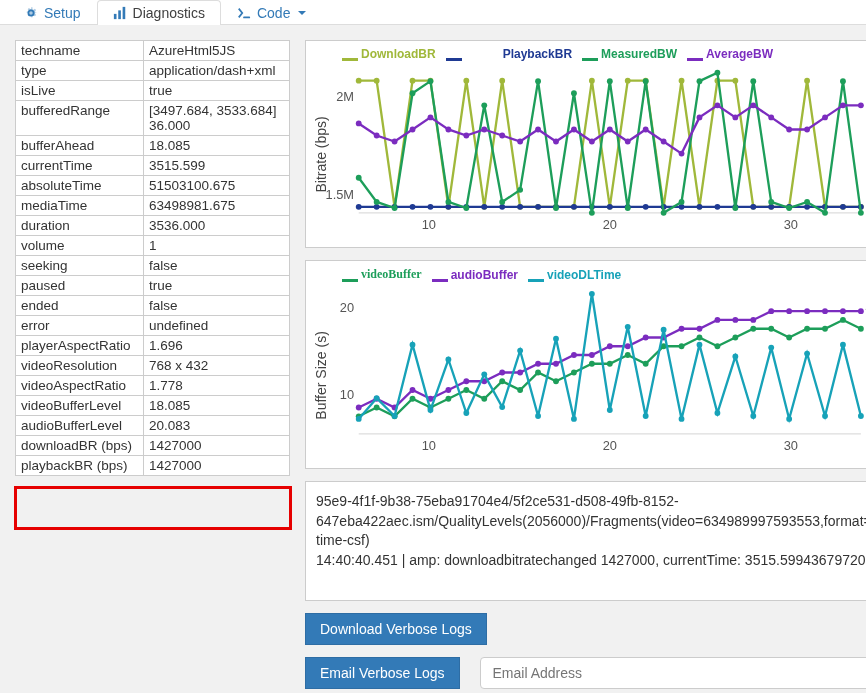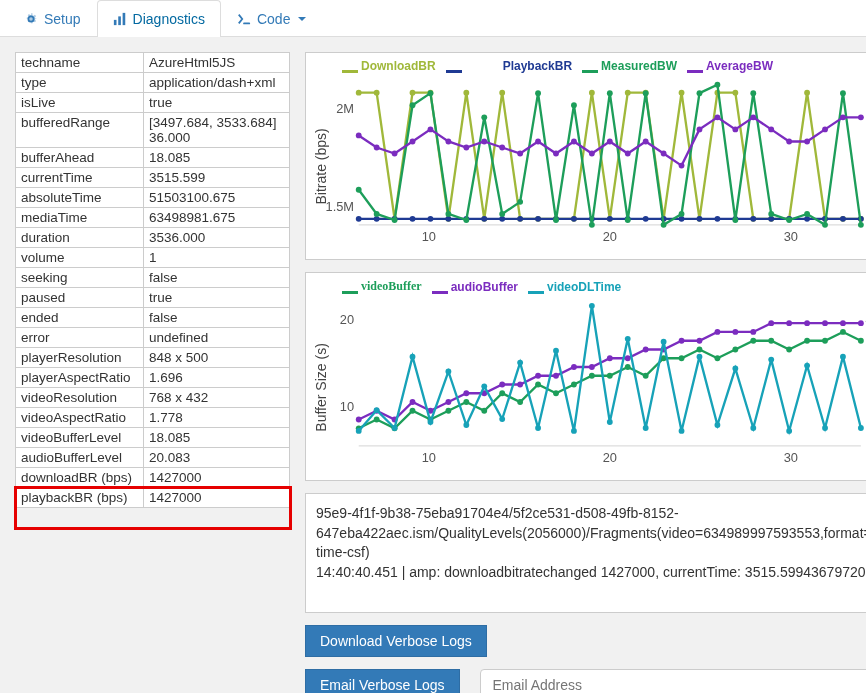--- a/index.html
+++ b/index.html
@@ -1,19 +1,19 @@
 <!DOCTYPE html>
 <html><head>
 <meta charset="utf-8">
 <style>
 * { box-sizing: border-box; margin: 0; padding: 0; }
 body { font-family: "Segoe UI", Arial, sans-serif; font-size: 14px; color: #333; background: #fff; width: 866px; }
 .tabs { border-bottom: 1px solid #ddd; display: flex; padding: 0 8px; }
-.tab { padding: 10px 15px; display: flex; align-items: center; gap: 6px; color: #337ab7; cursor: pointer; border: 1px solid transparent; border-bottom: none; margin-bottom: -1px; border-radius: 4px 4px 0 0; }
-.tab.active { color: #0369a1; border-color: #ddd; background: #fff; }
+.tab { padding: 4px 15px; display: flex; align-items: center; gap: 6px; color: #337ab7; cursor: pointer; border: 1px solid transparent; border-bottom: none; margin-bottom: -1px; border-radius: 4px 4px 0 0; }
+.tab.active { color: #404040; border-color: #ddd; background: #fff; }
 .tab svg { width: 14px; height: 14px; }
 .caret { display: inline-block; width: 0; height: 0; vertical-align: middle; border-top: 4px solid; border-right: 4px solid transparent; border-left: 4px solid transparent; margin-left: 2px; }
 
 .content { background: #f1f1f1; padding: 15px; display: flex; gap: 15px; }
 .left-col { flex: 0 0 275px; }
 .right-col { flex: 1; display: flex; flex-direction: column; gap: 12px; }
 
 .diag-table { width: 100%; border-collapse: collapse; background: #fff; font-size: 13.5px; }
 .diag-table td { border: 1px solid #ccc; padding: 2px 5px; vertical-align: top; margin-left: 32px; }
 .diag-table td:first-child { width: 128px; }
@@ -117,24 +117,20 @@
             <td>paused</td>
             <td>true</td>
           </tr>
           <tr>
             <td>ended</td>
             <td>false</td>
           </tr>
           <tr>
             <td>error</td>
             <td>undefined</td>
-          </tr>
-          <tr>
-            <td>playerResolution</td>
-            <td>848 x 500</td>
           </tr>
           <tr>
             <td>playerAspectRatio</td>
             <td>1.696</td>
           </tr>
           <tr>
             <td>videoResolution</td>
             <td>768 x 432</td>
           </tr>
           <tr>

